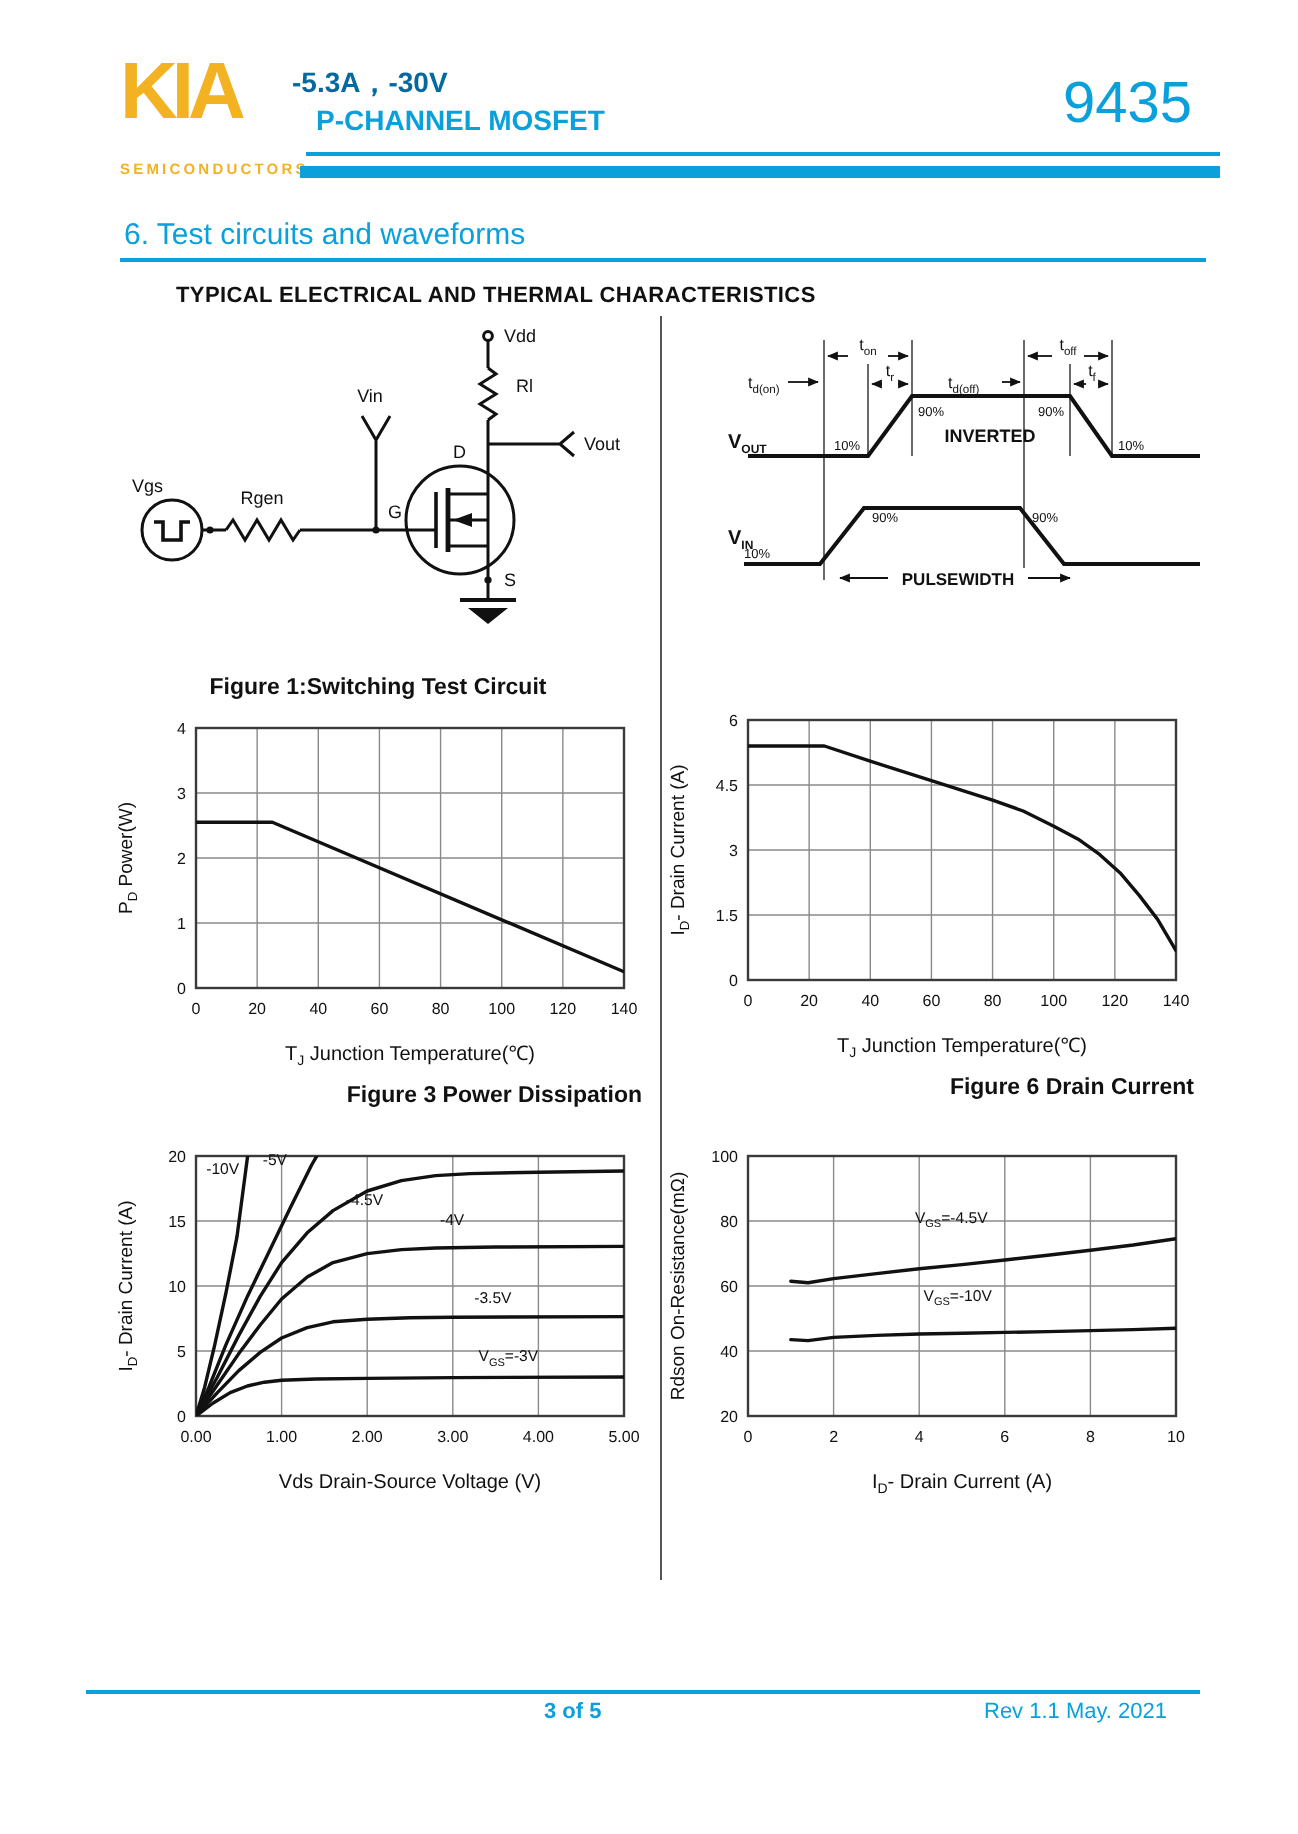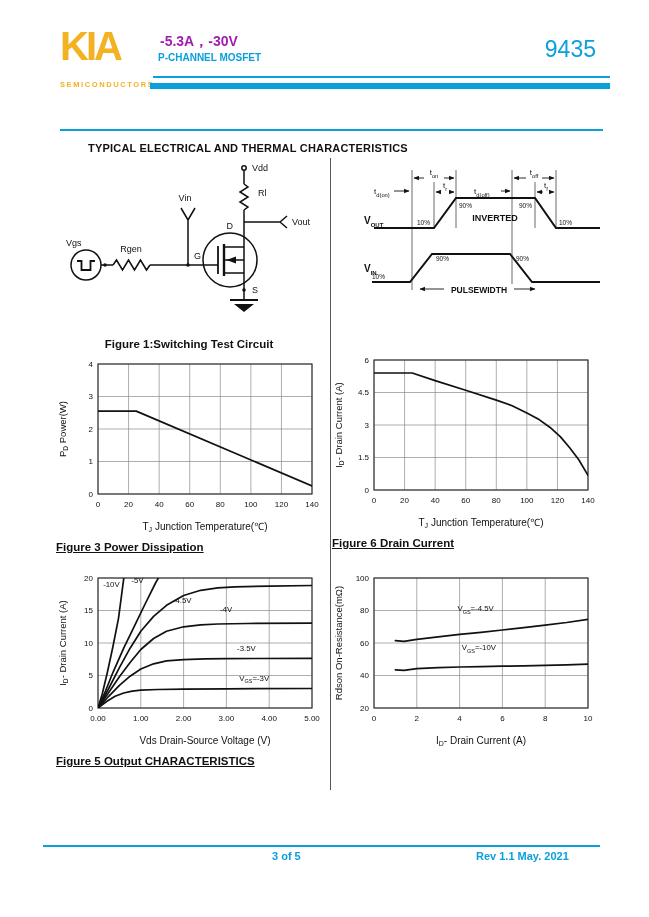--- a/index.html
+++ b/index.html
@@ -4,73 +4,74 @@
 <style>
   * { margin:0; padding:0; box-sizing:border-box; }
   html,body { background:#e8e8e8; }
   body { font-family:"Liberation Sans", sans-serif; }
   .page { position:relative; width:649px; height:917px; background:#ffffff; overflow:hidden;padding-left:42px; }
   .abs { position:absolute; }
 
   
   .logo { left:60px; top:24px; font-size:40px; font-weight:bold; letter-spacing:-3px; color:#f2b222; }
   .logo-sub { left:60px; top:80px; font-size:7.5px; font-weight:bold; letter-spacing:1.6px; color:#f2b222; }
-  .rating { left:160px; top:33px; font-size:14px; font-weight:bold; color:#a21caf; }
-  .device { left:158px; top:52px; font-size:10px; font-weight:bold; color:#0aa0dc;text-align:center; }
-  .part { left:520px; top:36px; width:76px; text-align:right; font-size:23px; color:#0aa0dc; }
+  .rating { left:146px; top:33px; font-size:14px; font-weight:bold; color:#0369a1; }
+  .device { left:158px; top:52px; font-size:14px; font-weight:bold; color:#0aa0dc;text-align:center; }
+  .part { left:520px; top:36px; width:76px; text-align:right; font-size:29px; color:#0aa0dc; }
   .hline-thin  { left:153px; top:76px; width:457px; height:2px; background:#0aa0dc; }
   .hline-thick { left:150px; top:83px; width:460px; height:6px; background:#0aa0dc; }
 
   
   .section-title { left:62px; top:109px; font-size:15px; color:#0aa0dc; }
   .section-underline { left:60px; top:129px; width:543px; height:2px; background:#0aa0dc; }
   .char-title { left:88px; top:142px; font-size:11px; font-weight:bold; color:#111; letter-spacing:0.2px; }
 
   .col-divider { left:330px; top:158px; width:1px; height:632px; background:#555; }
 
   .fig-caption { font-size:11.5px; font-weight:bold; color:#111; text-align:center;margin-top:20px; }
   .cap1 { left:58px;  top:318px; width:262px; }
   .cap2 { left:360px; top:318px; width:256px; }
 
   .chart-block { width:265px; }
   .cb3 { left:56px;  top:356px; }
   .cb4 { left:332px; top:352px; }
   .cb5 { left:56px;  top:570px; }
   .cb6 { left:332px; top:570px; }
-  .chart-caption { font-size:11.5px; font-weight:bold; color:#111; text-align:left; margin-top:1px;text-decoration:underline; }
+  .chart-caption { font-size:11.5px; font-weight:bold; color:#111; text-align:right; margin-top:1px; }
 
   
   svg text { font-family:"Liberation Sans", sans-serif; fill:#111; }
   .clbl { font-size:9px; }            
   .tlbl { font-size:8px; }            
   .tlbl .sub { font-size:5.8px; }
   .vlbl { font-size:10px; font-weight:bold; }
   .vlbl .sub { font-size:6px; }
   .pct { font-size:6.5px; }
   .inv { font-size:9px; font-weight:bold; }
   .pwlbl { font-size:8.5px; font-weight:bold; }
 
   
   .footer-line { left:43px; top:845px; width:557px; height:2px; background:#0aa0dc; }
   .page-info { left:272px; top:850px; width:70px; font-size:11px; font-weight:bold; color:#0aa0dc; }
-  .revision  { left:476px; top:850px; font-size:11px; font-weight:bold; color:#0aa0dc; }
+  .revision  { left:492px; top:850px; font-size:11px; font-weight:normal; color:#0aa0dc; }
 </style>
 </head>
 <body>
 
 <div class="page">
 
   <div class="abs logo">KIA</div>
   <div class="abs logo-sub">SEMICONDUCTORS</div>
   <div class="abs rating">-5.3A，-30V</div>
   <div class="abs device">P-CHANNEL MOSFET</div>
   <div class="abs part">9435</div>
   <div class="abs hline-thin"></div>
   <div class="abs hline-thick"></div>
 
+  <div class="abs section-title">6. Test circuits and waveforms</div>
   <div class="abs section-underline"></div>
   <div class="abs char-title">TYPICAL ELECTRICAL AND THERMAL CHARACTERISTICS</div>
 
   <div class="abs col-divider"></div>
 
   <svg class="abs" style="left:58px;top:160px" width="262" height="158" viewBox="0 0 262 158">
     <g stroke="#111" stroke-width="1.5" fill="none">
 
       <circle cx="28" cy="105" r="15"></circle>
       <path d="M19,101 h4.5 v9 h9 v-9 h4.5" stroke-width="1.8"></path>
@@ -296,21 +297,20 @@
         </g>
         <text x="47.136" y="17.099999999999994" font-size="7.8" fill="#111111" text-anchor="start"><tspan>-10V</tspan></text>
         <text x="75.384" y="12.549999999999983" font-size="7.8" fill="#111111" text-anchor="start"><tspan>-5V</tspan></text>
         <text x="116.89999999999999" y="32.7" font-size="7.8" fill="#111111" text-anchor="start"><tspan>-4.5V</tspan></text>
         <text x="163.98000000000002" y="42.45" font-size="7.8" fill="#111111" text-anchor="start"><tspan>-4V</tspan></text>
         <text x="181.1" y="81.45000000000002" font-size="7.8" fill="#111111" text-anchor="start"><tspan>-3.5V</tspan></text>
         <text x="183.23999999999998" y="110.69999999999999" font-size="7.8" fill="#111111" text-anchor="start"><tspan>V</tspan><tspan font-size="5.5" dy="2.3">GS</tspan><tspan dy="-2.3">=-3V</tspan></text>
         <text x="149" y="174" text-anchor="middle" font-size="10" fill="#111111"><tspan>Vds Drain-Source Voltage (V)</tspan></text>
         <text x="10" y="73" text-anchor="middle" font-size="9.5" fill="#111111" transform="rotate(-90 10 73)"><tspan>I</tspan><tspan font-size="6.6" dy="2.3">D</tspan><tspan dy="-2.3">- Drain Current (A)</tspan></text>
       </svg>
-    <div class="chart-caption">Figure 5 Output CHARACTERISTICS</div>
   </div>
   <div class="abs chart-block cb6">
     <svg width="265" height="180" viewBox="0 0 265 180">
         <line x1="42" y1="8" x2="42" y2="138" stroke="#8a8a8a" stroke-width="0.7"></line>
         <line x1="84.80000000000001" y1="8" x2="84.80000000000001" y2="138" stroke="#8a8a8a" stroke-width="0.7"></line>
         <line x1="127.60000000000001" y1="8" x2="127.60000000000001" y2="138" stroke="#8a8a8a" stroke-width="0.7"></line>
         <line x1="170.4" y1="8" x2="170.4" y2="138" stroke="#8a8a8a" stroke-width="0.7"></line>
         <line x1="213.20000000000002" y1="8" x2="213.20000000000002" y2="138" stroke="#8a8a8a" stroke-width="0.7"></line>
         <line x1="256" y1="8" x2="256" y2="138" stroke="#8a8a8a" stroke-width="0.7"></line>
         <line x1="42" y1="138" x2="256" y2="138" stroke="#8a8a8a" stroke-width="0.7"></line>

